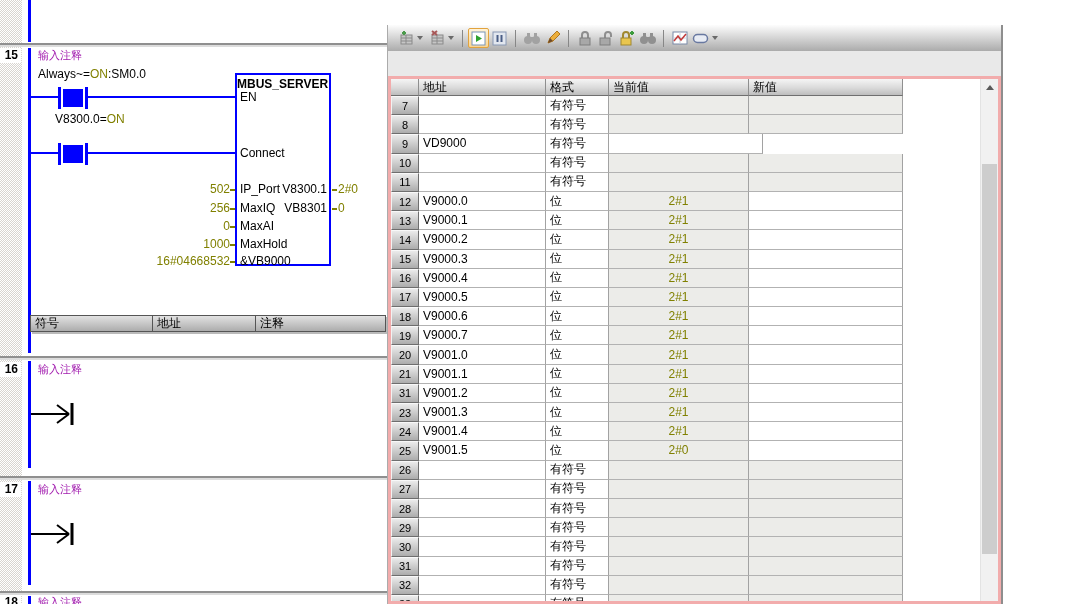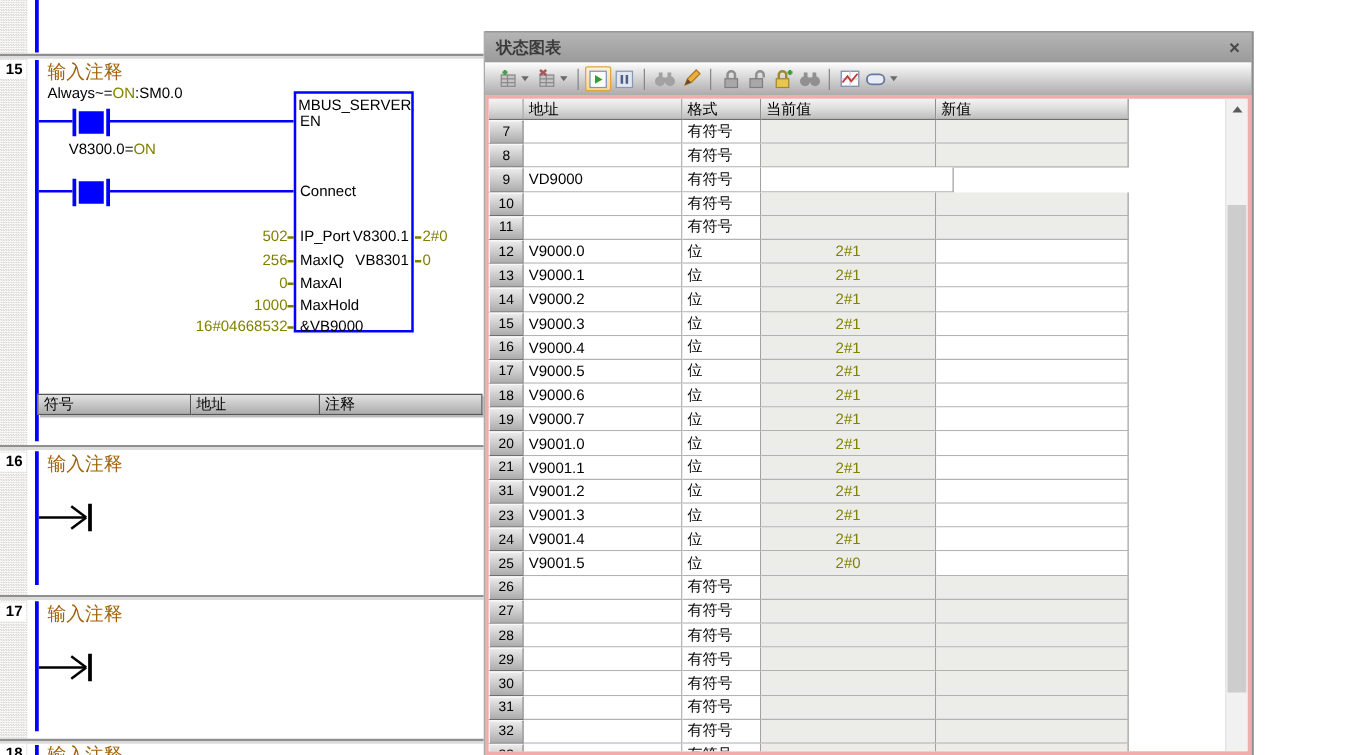--- a/index.html
+++ b/index.html
@@ -8,30 +8,30 @@
 
   
   .ladder{position:absolute;left:0;top:0;width:387px;height:604px;}
   .dither{position:absolute;left:0;top:0;width:22px;height:604px;
           background:repeating-conic-gradient(#D8D5D0 0% 25%, #ffffff 0% 50%) 0 0 / 2px 2px;}
   .net-sep{position:absolute;left:0;width:387px;height:4px;
            background:linear-gradient(to bottom,#8F8F8F 0 45%,#DCDCDC 45% 100%);}
   .rail{position:absolute;left:28px;width:3px;background:#0000FF;}
   .net-num{position:absolute;left:0;width:21px;height:15px;background:#fff;
            font-weight:bold;font-size:12px;text-align:right;padding-right:3px;box-sizing:border-box;}
-  .net-comment{position:absolute;left:38px;color:#a16207;font-size:15px;}
+  .net-comment{position:absolute;left:38px;color:#a21caf;font-size:11px;}
   .contact-label{position:absolute;font-size:12px;color:#000;white-space:nowrap;}
   .olive{color:#808000;}
   .hline{position:absolute;height:2px;background:#0000FF;}
   .vbar{position:absolute;width:3px;height:22px;background:#0000FF;}
   .cfill{position:absolute;width:20px;height:18px;background:#0000FF;}
 
   .fblock{position:absolute;left:235px;top:73px;width:96px;height:193px;
           border:2px solid #0000FF;background:#fff;box-sizing:border-box;}
-  .fblock-title{text-align:right;font-size:12px;margin-top:2px;white-space:nowrap;}
+  .fblock-title{text-align:left;font-size:12px;margin-top:2px;white-space:nowrap;font-weight:bold;}
   .pin-label{position:absolute;font-size:12px;white-space:nowrap;}
   .pin-in-value{position:absolute;left:100px;width:130px;text-align:right;color:#808000;font-size:12px;white-space:nowrap;}
   .pin-tick{position:absolute;width:5px;height:2px;background:#808000;}
   .pin-out-name{position:absolute;left:250px;width:77px;text-align:right;font-size:12px;}
   .pin-out-value{position:absolute;left:338px;color:#808000;font-size:12px;}
 
   .sym-table{position:absolute;left:30px;top:315px;width:355px;background:#fff;
              border-left:1px solid #555;border-top:1px solid #555;
              box-shadow:2px 2px 0 rgba(130,130,130,.55);}
   .sym-row{display:flex;}
@@ -172,24 +172,20 @@
     </svg>
     <svg class="net-arrow" style="top:521px" width="48" height="26">
       <line x1="0" y1="13" x2="37" y2="13" stroke="#000" stroke-width="2"></line>
       <line x1="26" y1="4" x2="38" y2="13" stroke="#000" stroke-width="2"></line>
       <line x1="26" y1="22" x2="38" y2="13" stroke="#000" stroke-width="2"></line>
       <line x1="41" y1="2" x2="41" y2="24" stroke="#000" stroke-width="3"></line>
     </svg>
   </div>
 
   <div class="swindow">
-    <div class="titlebar">
-      <div class="title-text">状态图表</div>
-      <div class="close-btn">×</div>
-    </div>
 
     <div class="toolbar">
       <div class="tb-btn">
         <svg width="16" height="16">
             <rect x="3" y="5" width="11" height="9" fill="#C6C6C6" stroke="#8A8A8A"></rect>
             <line x1="3" y1="8" x2="14" y2="8" stroke="#8A8A8A"></line>
             <line x1="3" y1="11" x2="14" y2="11" stroke="#8A8A8A"></line>
             <line x1="8" y1="5" x2="8" y2="14" stroke="#8A8A8A"></line>
             <line x1="4" y1="3" x2="8" y2="3" stroke="#4C9B4C" stroke-width="2"></line>
             <line x1="6" y1="1" x2="6" y2="5" stroke="#4C9B4C" stroke-width="2"></line>

